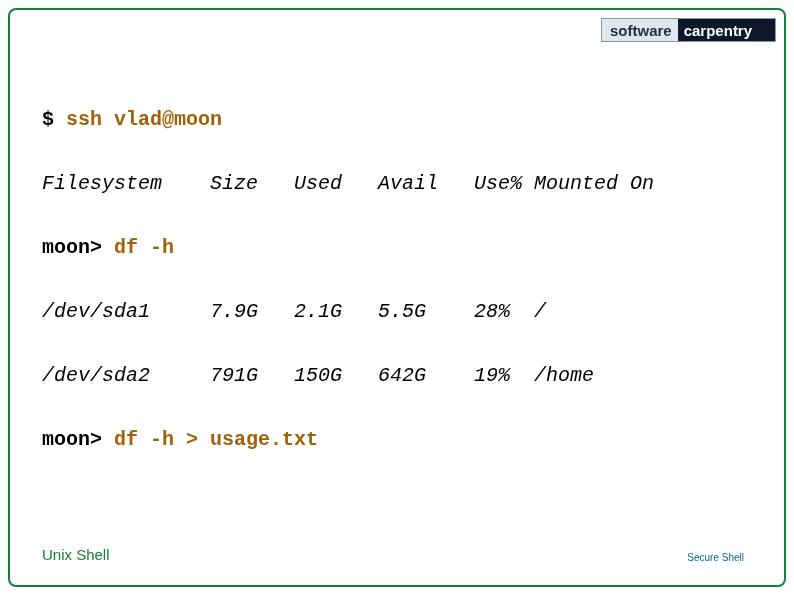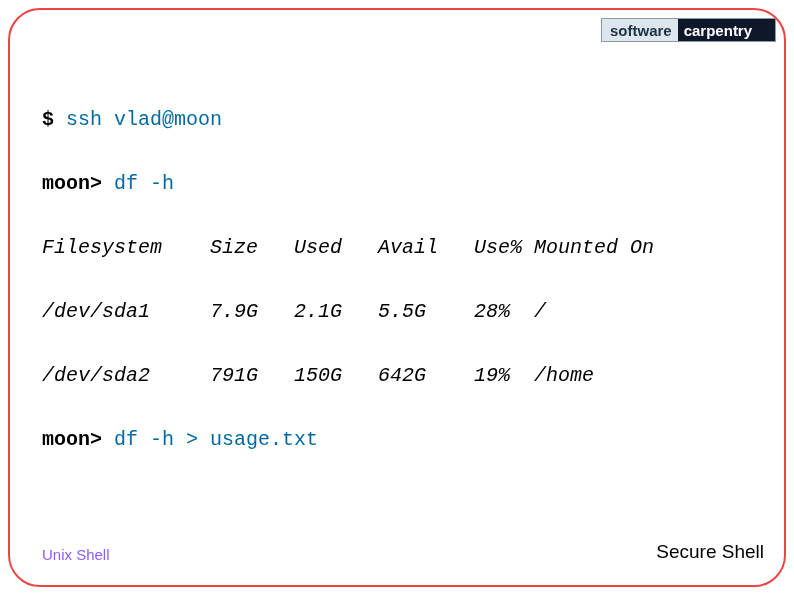--- a/index.html
+++ b/index.html
@@ -9,22 +9,22 @@
       background: #fff;
       position: relative;
       font-family: "Courier New", monospace;
     }
     .frame {
       position: absolute;
       left: 8px;
       top: 8px;
       right: 8px;
       bottom: 8px;
-      border: 2px solid #ef4444;
-      border-radius: 32px;
+      border: 2px solid #15803d;
+      border-radius: 8px;
       padding: 8px;
     }
     .logo {
       position: absolute;
       top: 8px;
       right: 8px;
       width: 175px;
       height: 24px;
       border: 1px solid #8899aa;
       display: flex;
@@ -56,55 +56,55 @@
       position: absolute;
       left: 32px;
       top: 62px;
       right: 32px;
       font-size: 20px;
       line-height: 32px;
       color: #000;
       white-space: pre;
     }
     .prompt { font-weight: bold; font-style: normal; }
-    .cmd { font-weight: normal; font-style: normal; color: #0369a1; }
+    .cmd { font-weight: bold; font-style: normal; color: #a16207; }
     .out { font-style: italic; font-weight: normal; }
     .pwlabel { font-weight: bold; font-style: normal; }
     .row { display: block; }
     .footer-left {
       position: absolute;
       left: 32px;
       bottom: 22px;
       font-family: Arial, sans-serif;
       font-size: 15px;
-      color: #8b5cf6;
+      color: #15803d;
     }
     .footer-right {
       position: absolute;
-      right: 20px;
+      right: 40px;
       bottom: 22px;
       font-family: Arial, sans-serif;
-      font-size: 19px;
-      color: #000000;
+      font-size: 10px;
+      color: #0369a1;
     }
   </style>
 </head>
 <body>
 
 <div class="frame">
 
   <div class="logo">
     <div class="logo-left">software</div>
     <div class="logo-right">carpentry</div>
   </div>
 
   <div class="terminal">
 <span class="row"><span class="prompt">$ </span><span class="cmd">ssh vlad@moon</span></span>
+<span class="row out">Filesystem    Size   Used   Avail   Use% Mounted On</span>
 <span class="row"><span class="prompt">moon&gt; </span><span class="cmd">df -h</span></span>
-<span class="row out">Filesystem    Size   Used   Avail   Use% Mounted On</span>
 <span class="row out">/dev/sda1     7.9G   2.1G   5.5G    28%  /</span>
 <span class="row out">/dev/sda2     791G   150G   642G    19%  /home</span>
 <span class="row"><span class="prompt">moon&gt; </span><span class="cmd">df -h &gt; usage.txt</span></span>
 
 
 
 </div>
 
   <div class="footer-left">Unix Shell</div>
   <div class="footer-right">Secure Shell</div>

